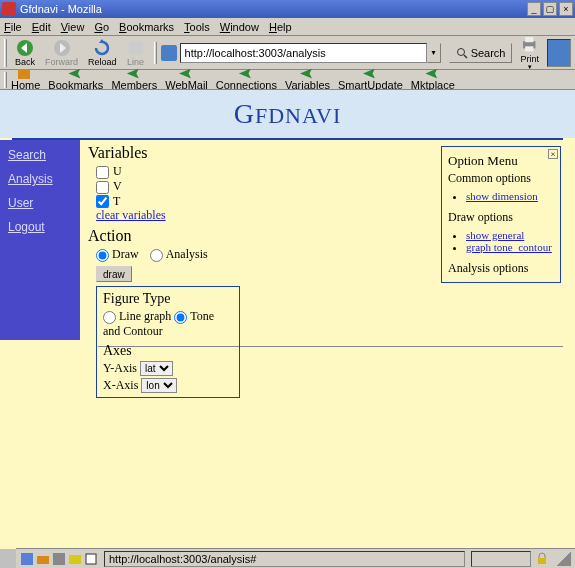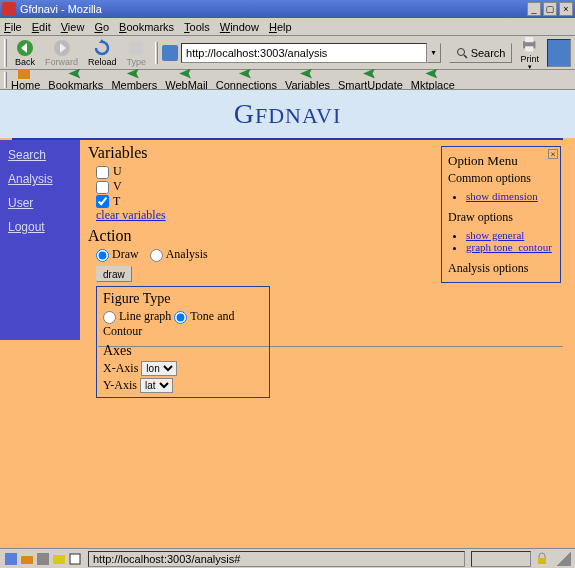--- a/index.html
+++ b/index.html
@@ -23,48 +23,48 @@
 .dropbtn { width: 14px; height: 20px; border: 1px outset #d4d0c8; background: #d4d0c8; font-size: 8px; text-align: center; line-height: 18px; cursor: pointer; }
 .searchbtn { height: 20px; border: 1px outset #d4d0c8; background: #d4d0c8; padding: 0 6px; font-size: 11px; margin-left: 4px; display: flex; align-items: center; cursor: pointer; }
 .searchbtn .mag { width: 12px; height: 12px; margin-right: 3px; }
 .printbtn { display: flex; flex-direction: column; align-items: center; padding: 1px 4px; font-size: 9px; cursor: pointer; margin-left: 4px; }
 .mlogo { width: 24px; height: 28px; background: #4a7fc8; margin-left: 4px; border: 1px inset #888; }
 .bookmarkbar { background: #d4d0c8; height: 20px; display: flex; align-items: center; padding: 0 4px; font-size: 11px; border-bottom: 1px solid #888; }
 .bookmarkbar .handle { width: 3px; height: 16px; border-left: 1px solid #fff; border-right: 1px solid #888; margin-right: 4px; }
 .bm { display: flex; align-items: center; margin-right: 8px; cursor: pointer; flex-direction: column; }
 .bm .bicon { width: 12px; height: 10px; background: #2a8a3a; margin-right: 3px; clip-path: polygon(0 50%, 100% 0, 80% 50%, 100% 100%); }
 .bm.home .bicon { background: #d88818; clip-path: none; border-radius: 0; }
-.content { background: #fdba74; height: 459px; overflow: hidden; position: relative; }
+.content { background: #fef9c3; height: 459px; overflow: hidden; position: relative; }
 .apptitle { background: #d6e6f5; text-align: center; font-family: "Times New Roman", serif; font-size: 22px; color: #2040a0; padding: 8px 0; letter-spacing: 1px; font-variant: small-caps; }
 .hrline { border: 0; border-top: 2px solid #2040a0; margin: 0 12px; }
 .mainrow { display: flex; padding: 0; height: 200px; }
 .sidebar { background: #4848c8; width: 80px; padding: 8px 8px; }
 .sidebar a { color: #d8d8ff; text-decoration: underline; display: block; margin-bottom: 10px; font-size: 12px; cursor: pointer; }
 .center { flex: 1; padding: 4px 8px; font-family: "Times New Roman", serif; }
 .center h2 { font-size: 16px; font-weight: normal; margin-bottom: 2px; }
 .center .chk { display: block; font-size: 12px; margin-left: 8px; line-height: 14px; }
 .center .chk input { margin-right: 4px; vertical-align: middle; }
 .center .link { color: #1a1ad8; text-decoration: underline; cursor: pointer; margin-left: 8px; font-size: 12px; }
 .center .ract { margin-left: 8px; font-size: 12px; }
 .center .ract input { margin-right: 3px; vertical-align: middle; }
 .drawbtn { margin: 4px 0 4px 8px; height: 16px; font-size: 10px; padding: 0 6px; border: 1px outset #d4d0c8; background: #d4d0c8; cursor: pointer; }
-.figbox { border: 1px solid #2040a0; padding: 4px 6px; margin-left: 8px; width: 174px; }
+.figbox { border: 1px solid #2040a0; padding: 4px 6px; margin-left: 8px; width: 144px; }
 .figbox h3 { font-size: 14px; font-weight: normal; margin-bottom: 2px; }
 .figbox .rfig { font-size: 12px; }
 .figbox .rfig input { margin-right: 3px; vertical-align: middle; }
 .axisrow { font-size: 12px; margin-top: 2px; }
 .axisrow select { font-size: 10px; height: 15px; border: 1px solid #888; }
 .optbox { position: absolute; right: 14px; top: 56px; width: 120px; border: 1px solid #2040a0; padding: 6px; font-family: "Times New Roman", serif; font-size: 12px; }
 .optbox h3 { font-size: 13px; font-weight: normal; font-family: Liberation Serif, serif; }
 .optbox .sub { font-size: 12px; margin-top: 2px; }
 .optbox ul { margin: 4px 0 8px 18px; font-size: 11px; }
 .optbox ul li a { color: #1a1ad8; text-decoration: underline; cursor: pointer; }
 .optbox .close { position: absolute; right: 2px; top: 2px; font-size: 9px; border: 1px solid #888; width: 10px; height: 10px; line-height: 8px; text-align: center; cursor: pointer; }
 .bighr { border: 0; border-top: 1px solid #888; margin: 6px 12px 0 98px; }
-.statusbar { position: absolute; bottom: 0; left: 0; right: 0; height: 20px; background: #d4d0c8; border-top: 1px solid #888; display: flex; align-items: center; padding: 0 4px; font-size: 11px; }
+.statusbar { position: absolute; bottom: 0; left: 16px; right: 0; height: 20px; background: #d4d0c8; border-top: 1px solid #888; display: flex; align-items: center; padding: 0 4px; font-size: 11px; }
 .statusbar .sicon { width: 14px; height: 14px; margin-right: 2px; }
 .statusbar .stext { flex: 1; border: 1px inset #888; height: 16px; padding: 1px 4px; margin: 0 4px; background: #d4d0c8; }
 .statusbar .scell { width: 60px; height: 16px; border: 1px inset #888; margin-left: 2px; }
 svg { display: block; }
 </style>
 </head>
 <body>
 
 <div class="titlebar">
   <div class="icon"></div>
@@ -105,21 +105,21 @@
     <svg class="ticon" viewBox="0 0 18 18">
         <path d="M9 3 A6 6 0 1 1 3 9" stroke="#2a6ac8" stroke-width="2.5" fill="none"></path>
         <path d="M9 0 L12 4 L6 4 Z" fill="#2a6ac8"></path>
       </svg>
     <span>Reload</span>
   </div>
   <div class="tbtn disabled">
     <svg class="ticon" viewBox="0 0 18 18">
         <polygon points="5,2 13,2 16,5 16,13 13,16 5,16 2,13 2,5" fill="#ccc"></polygon>
       </svg>
-    <span>Type</span>
+    <span>Line</span>
   </div>
   <div class="urlbar">
     <div class="handle"></div>
     <div class="urlicon"></div>
     <input class="urlinput" value="http://localhost:3003/analysis" style="">
     <div class="dropbtn">▾</div>
   </div>
   <div class="searchbtn">
     <svg class="mag" viewBox="0 0 12 12">
         <circle cx="5" cy="5" r="3.5" stroke="#333" fill="none"></circle>
@@ -198,22 +198,22 @@
       <span class="ract"><input type="radio" name="act" checked="" style=""><span>Draw</span></span>
       <span class="ract"><input type="radio" name="act" style=""><span>Analysis</span></span>
       <br>
       <button class="drawbtn">draw</button>
 
       <div class="figbox">
         <h3>Figure Type</h3>
         <span class="rfig"><input type="radio" name="fig" style=""><span>Line graph</span></span>
         <span class="rfig"><input type="radio" name="fig" checked="" style=""><span>Tone and Contour</span></span>
         <h3 style="margin-top:4px">Axes</h3>
+        <div class="axisrow"><span>Y-Axis</span> <select><option>lat</option></select></div>
         <div class="axisrow"><span>X-Axis</span> <select><option>lon</option></select></div>
-        <div class="axisrow"><span>Y-Axis</span> <select><option>lat</option></select></div>
       </div>
     </div>
   </div>
 
   <div class="optbox">
     <div class="close">×</div>
     <h3>Option Menu</h3>
     <div class="sub">Common options</div>
     <ul>
         <li><a>show dimension</a></li>

